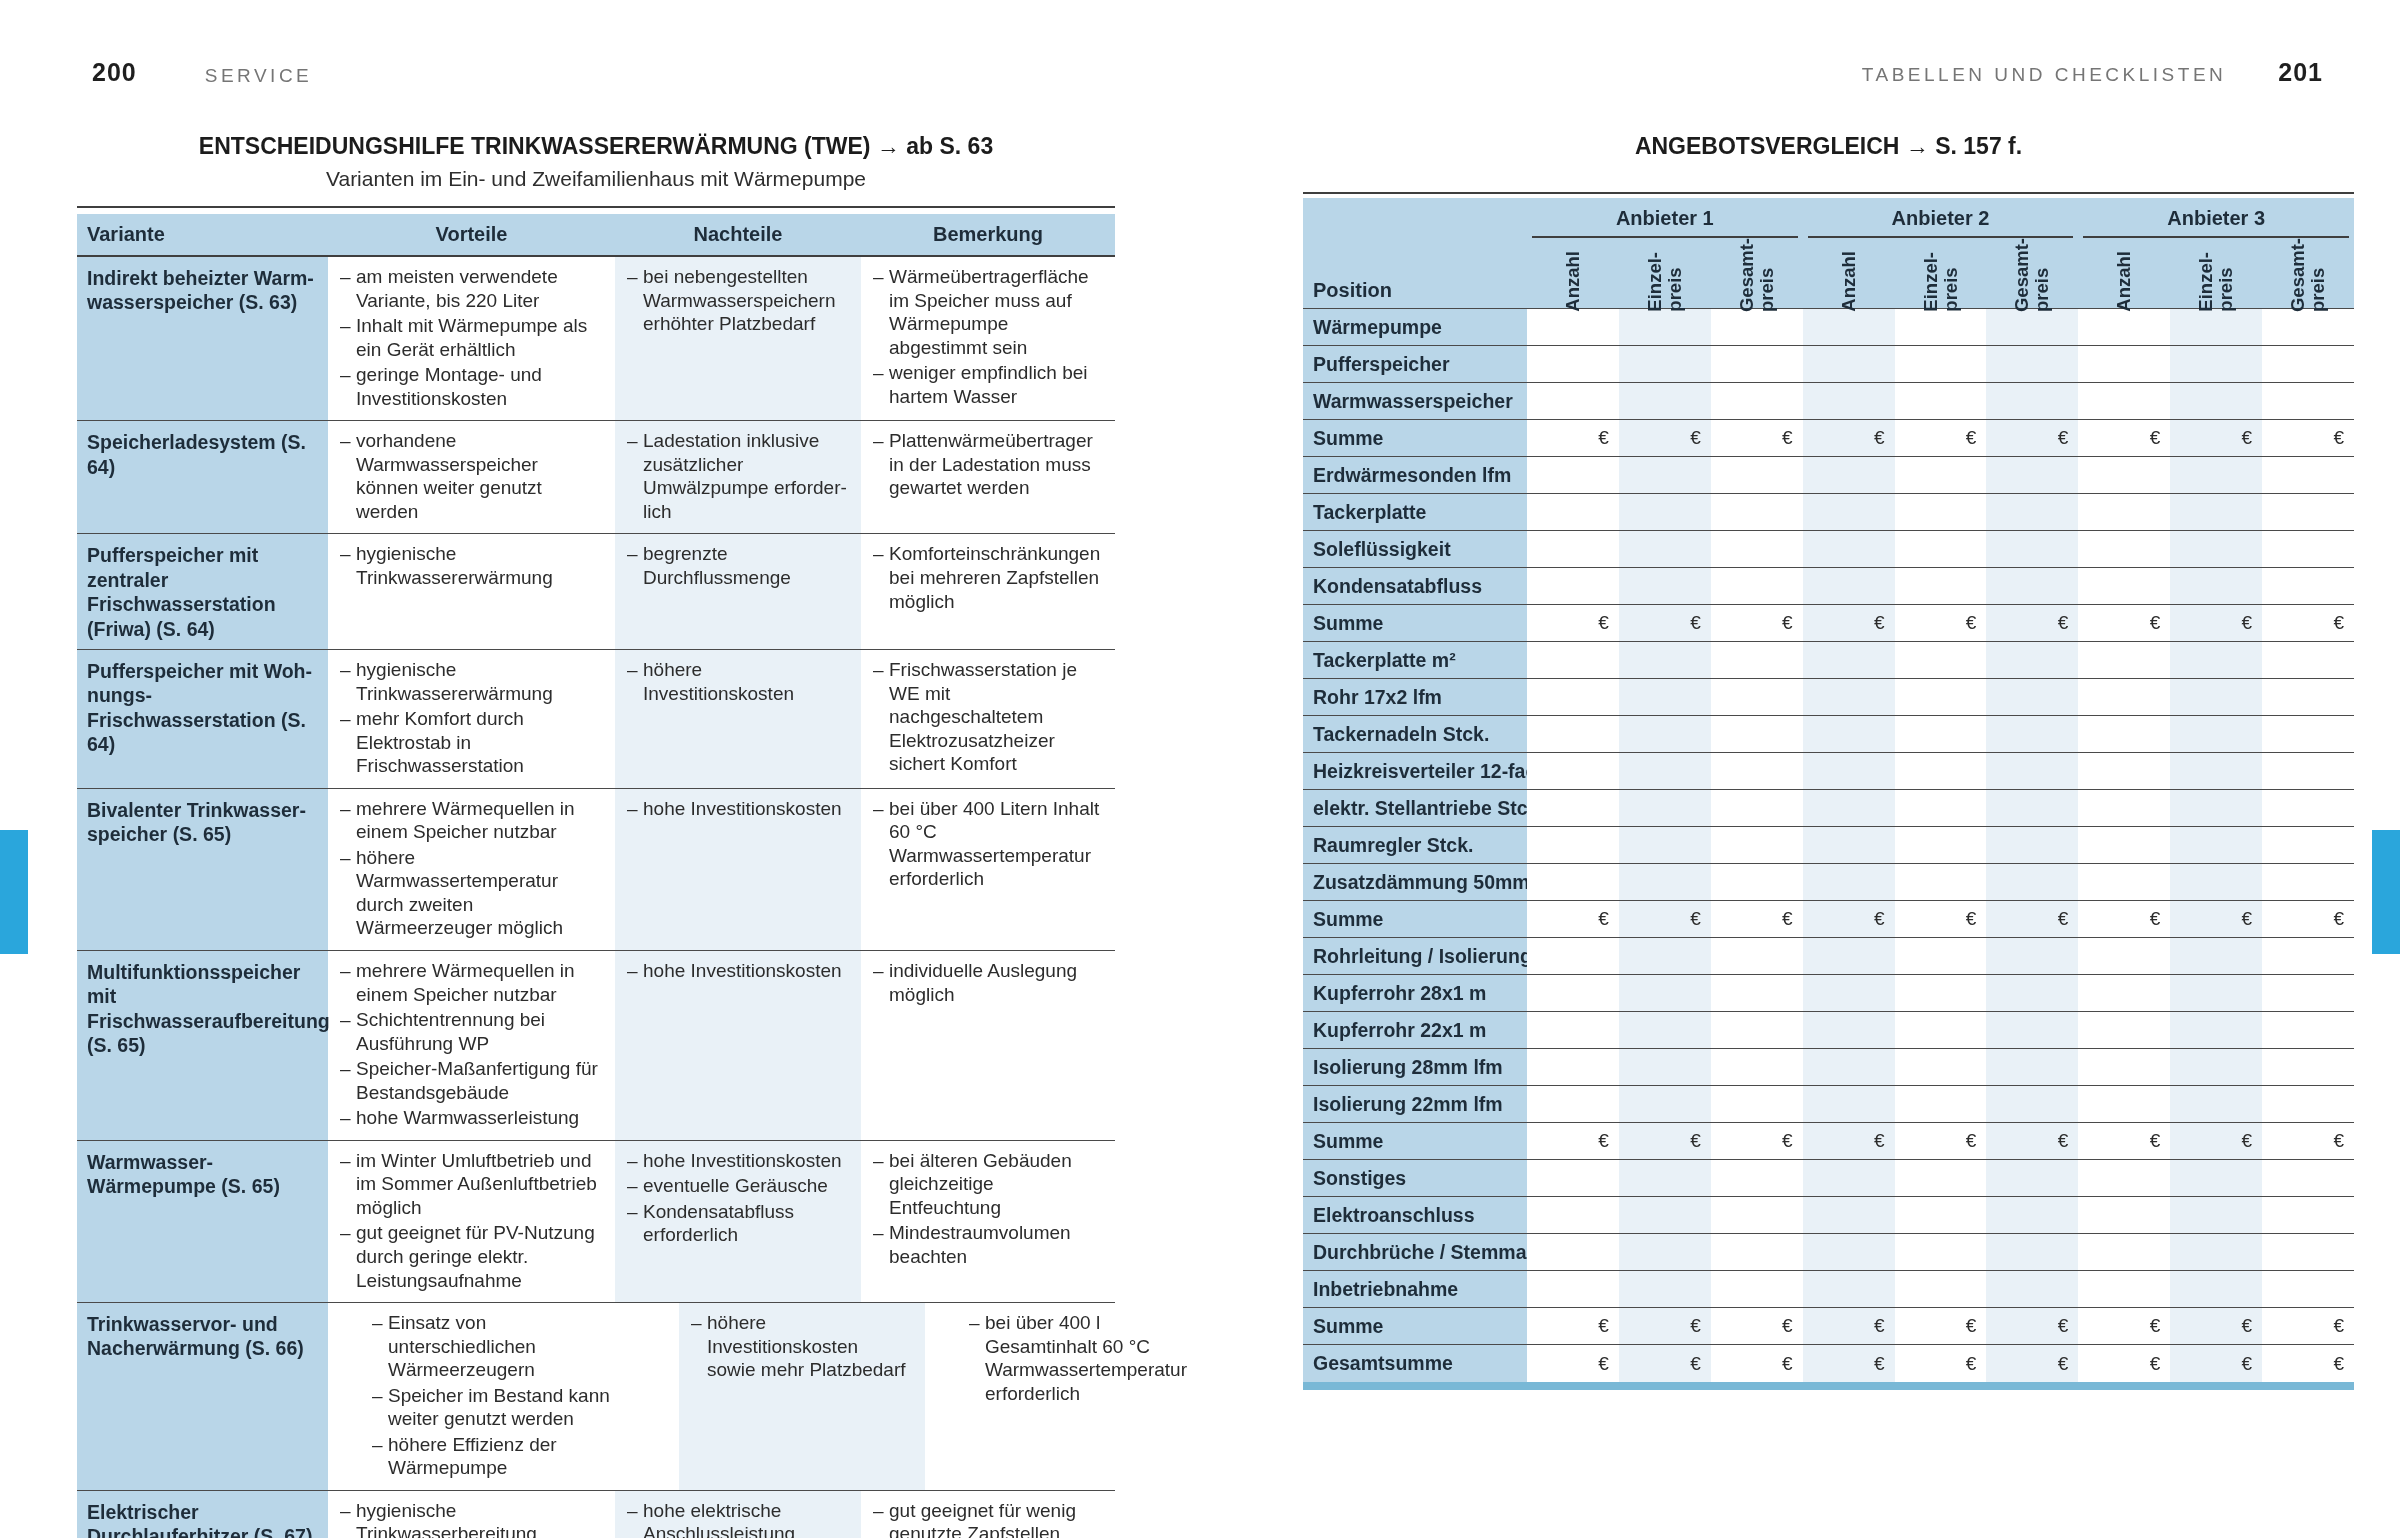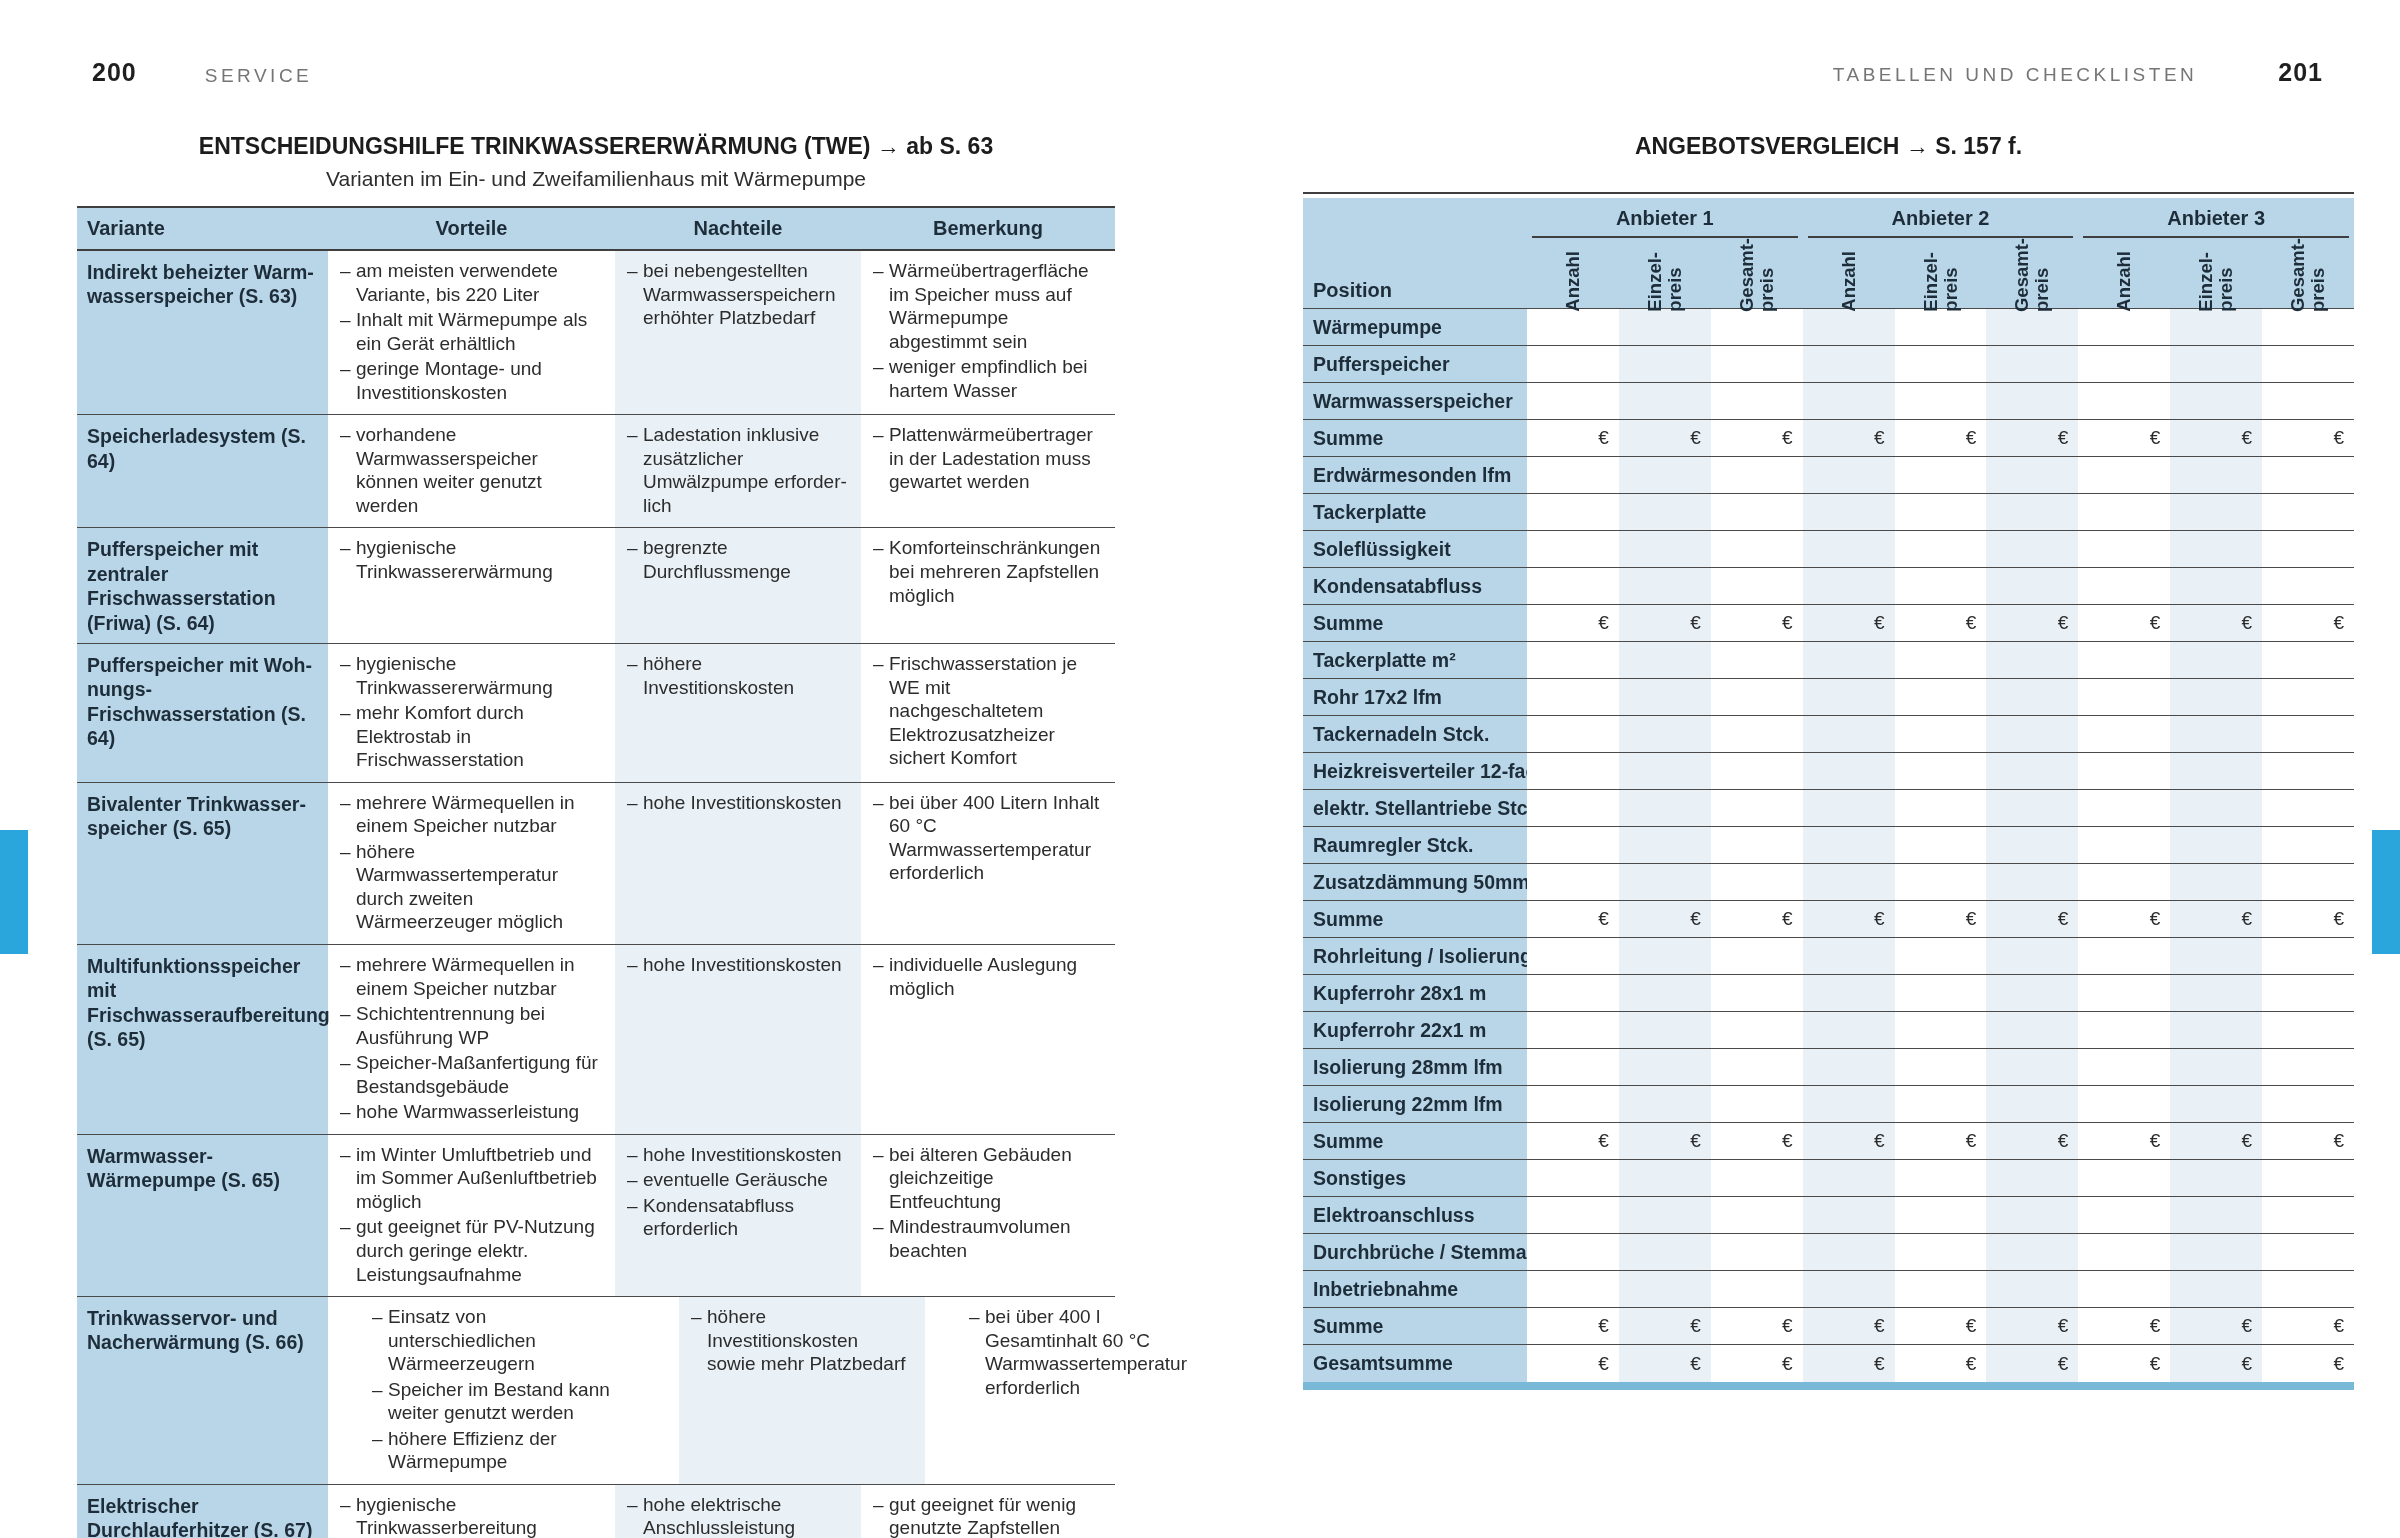--- a/index.html
+++ b/index.html
@@ -7,35 +7,35 @@
     width:2400px;height:1538px;position:relative;overflow:hidden;
     background:#ffffff;
     font-family:"Liberation Sans","DejaVu Sans",sans-serif;
     -webkit-font-smoothing:antialiased;
   }
   #spread{position:absolute;inset:0;}
 
   
   .runhead{position:absolute;top:58px;display:flex;align-items:baseline;}
   .runhead.left{left:92px;gap:68px;align-items:flex-end;}
-  .runhead.right{right:77px;gap:81px;}
+  .runhead.right{right:77px;gap:52px;}
   .pagenum{font-size:25px;font-weight:bold;color:#1f1f1f;letter-spacing:1px;}
   .sectionname{font-size:19px;letter-spacing:3.5px;color:#757575;}
 
   
   .tbl-title{text-align:center;font-size:23px;font-weight:bold;color:#1c1c1c;line-height:28px;}
   .tbl-subtitle{text-align:center;font-size:21px;color:#2e2e2e;line-height:26px;margin-top:6px;}
   .toprule{border-top:2px solid var(--rule-dark);}
   .bottombar{height:8px;background:var(--accent-bar);}
 
   
   #twe{position:absolute;left:77px;top:132px;width:1038px;}
   #twe .toprule{margin-top:14px;}
   #twe-head{
-    display:grid;grid-template-columns:251px 287px 246px 254px;
+    margin-top:6px;display:grid;grid-template-columns:251px 287px 246px 254px;
     background:var(--header-blue);border-bottom:2px solid var(--rule-dark);
   }
   .hcell{padding:9px 10px;font-size:20px;font-weight:bold;color:var(--text-dark);}
   .hcell.h1,.hcell.h2,.hcell.h3{text-align:center;}
   .trow{
     display:grid;grid-template-columns:251px 287px 246px 254px;
     border-bottom:1.5px solid #4a4a4a;box-sizing:border-box;
   }
   .trow.last{border-bottom:none;}
   .cell{padding:8px 14px 8px 12px;box-sizing:border-box;}

